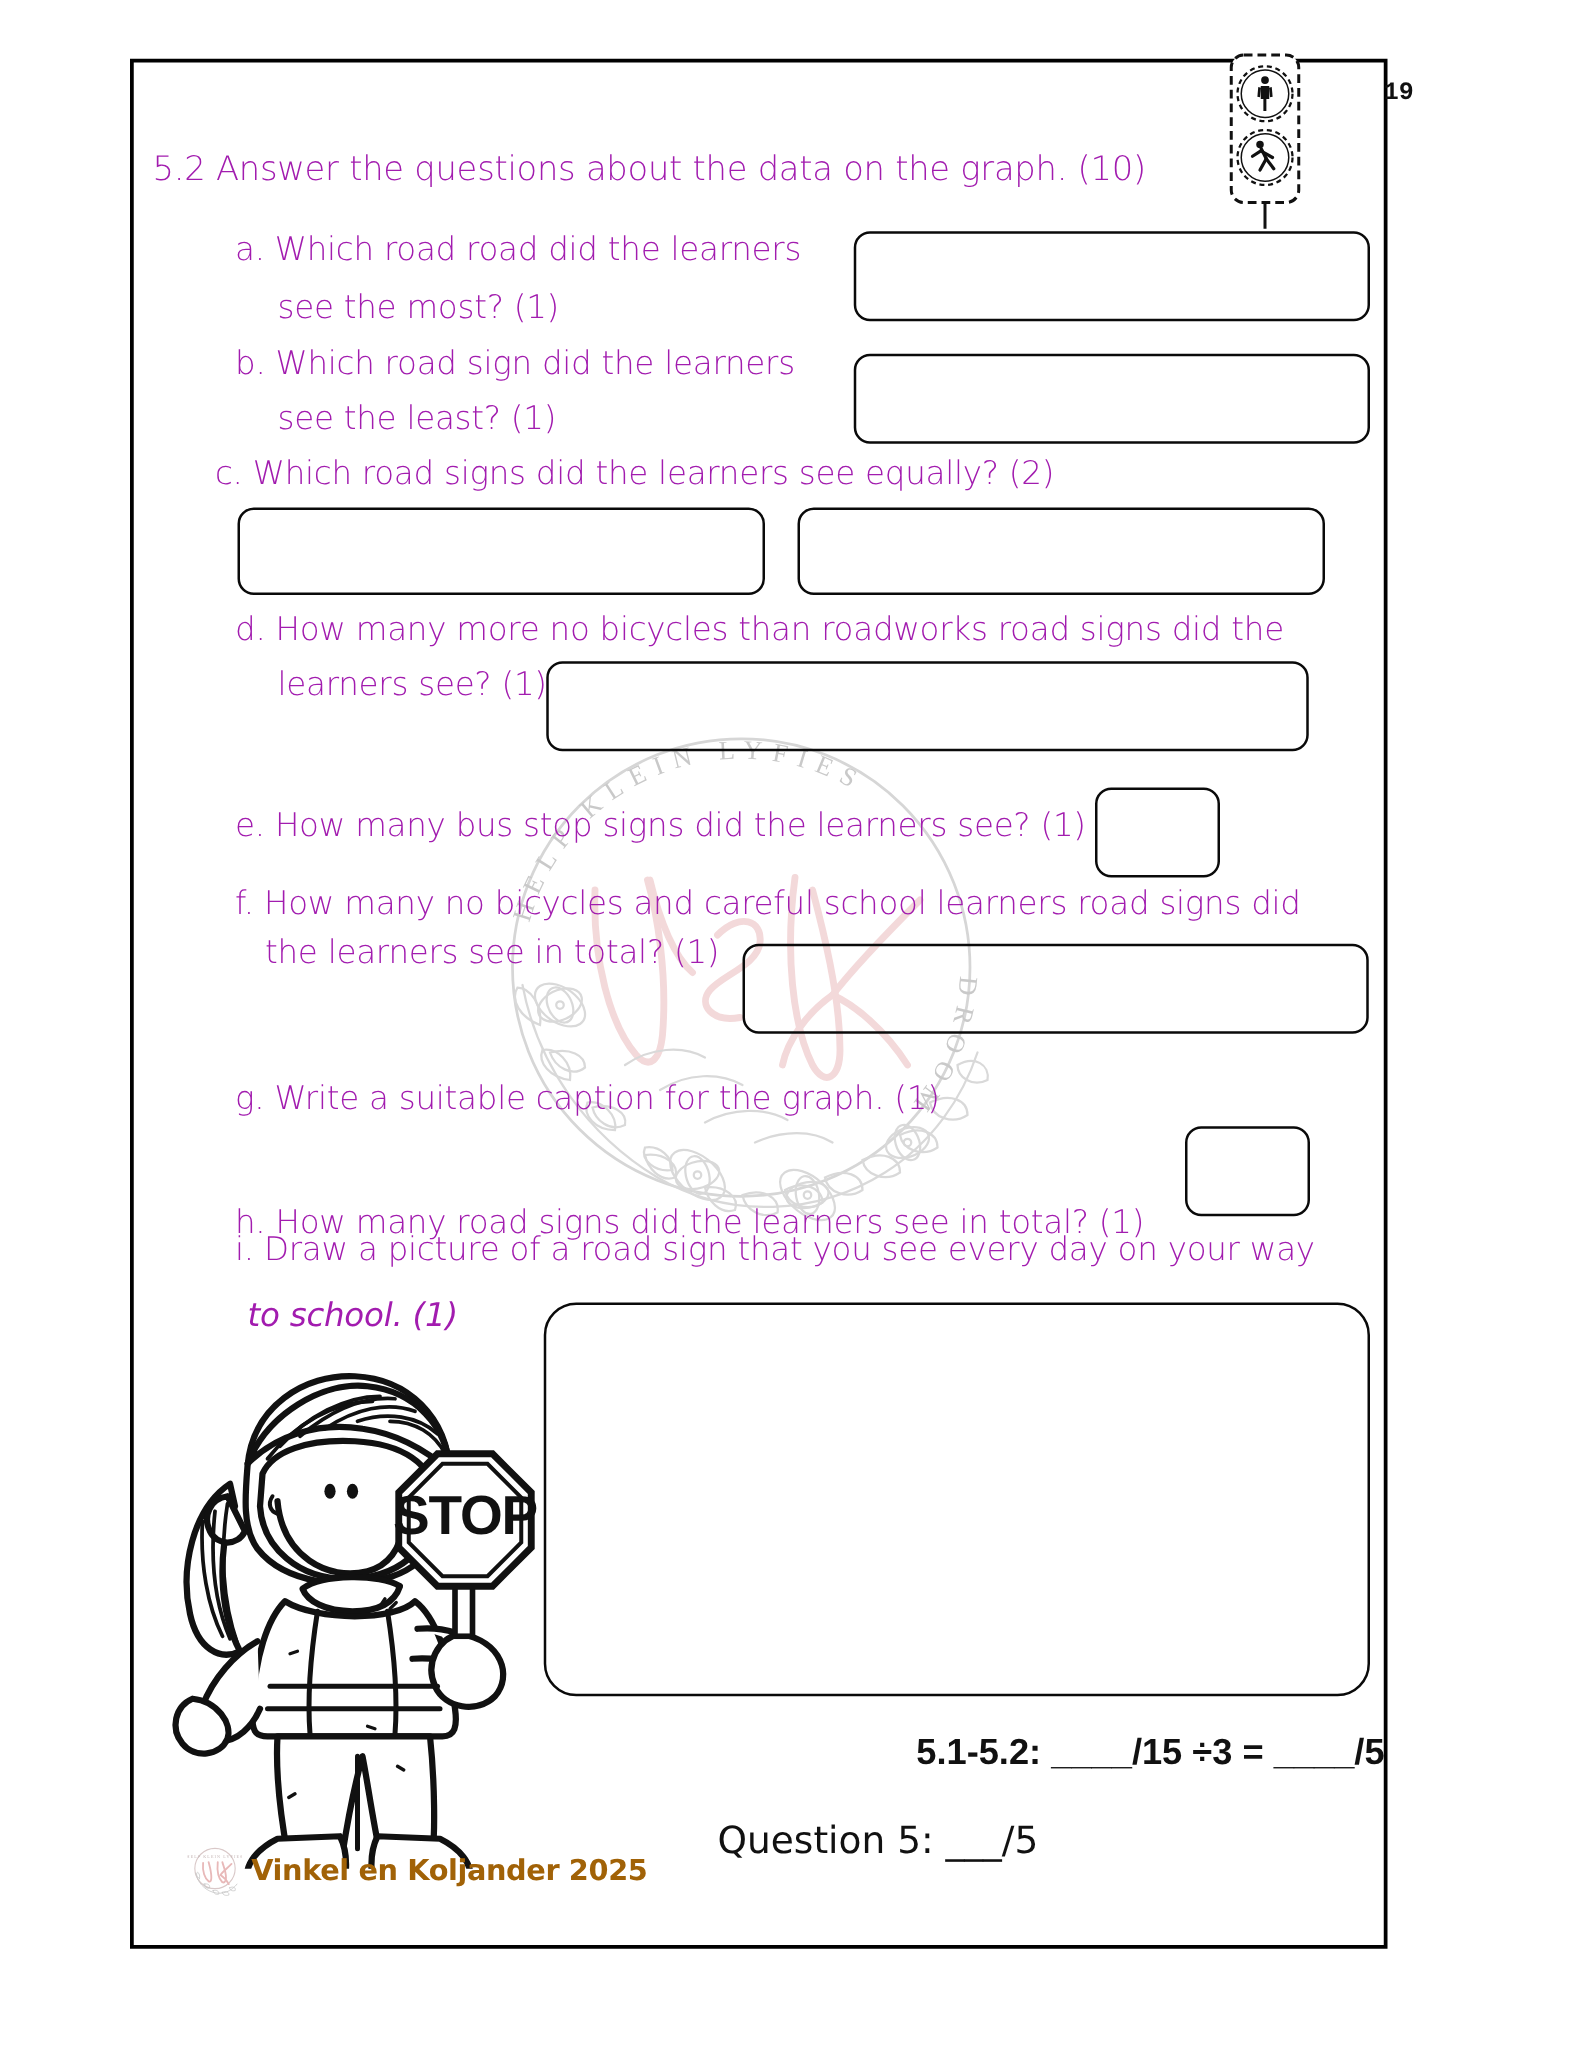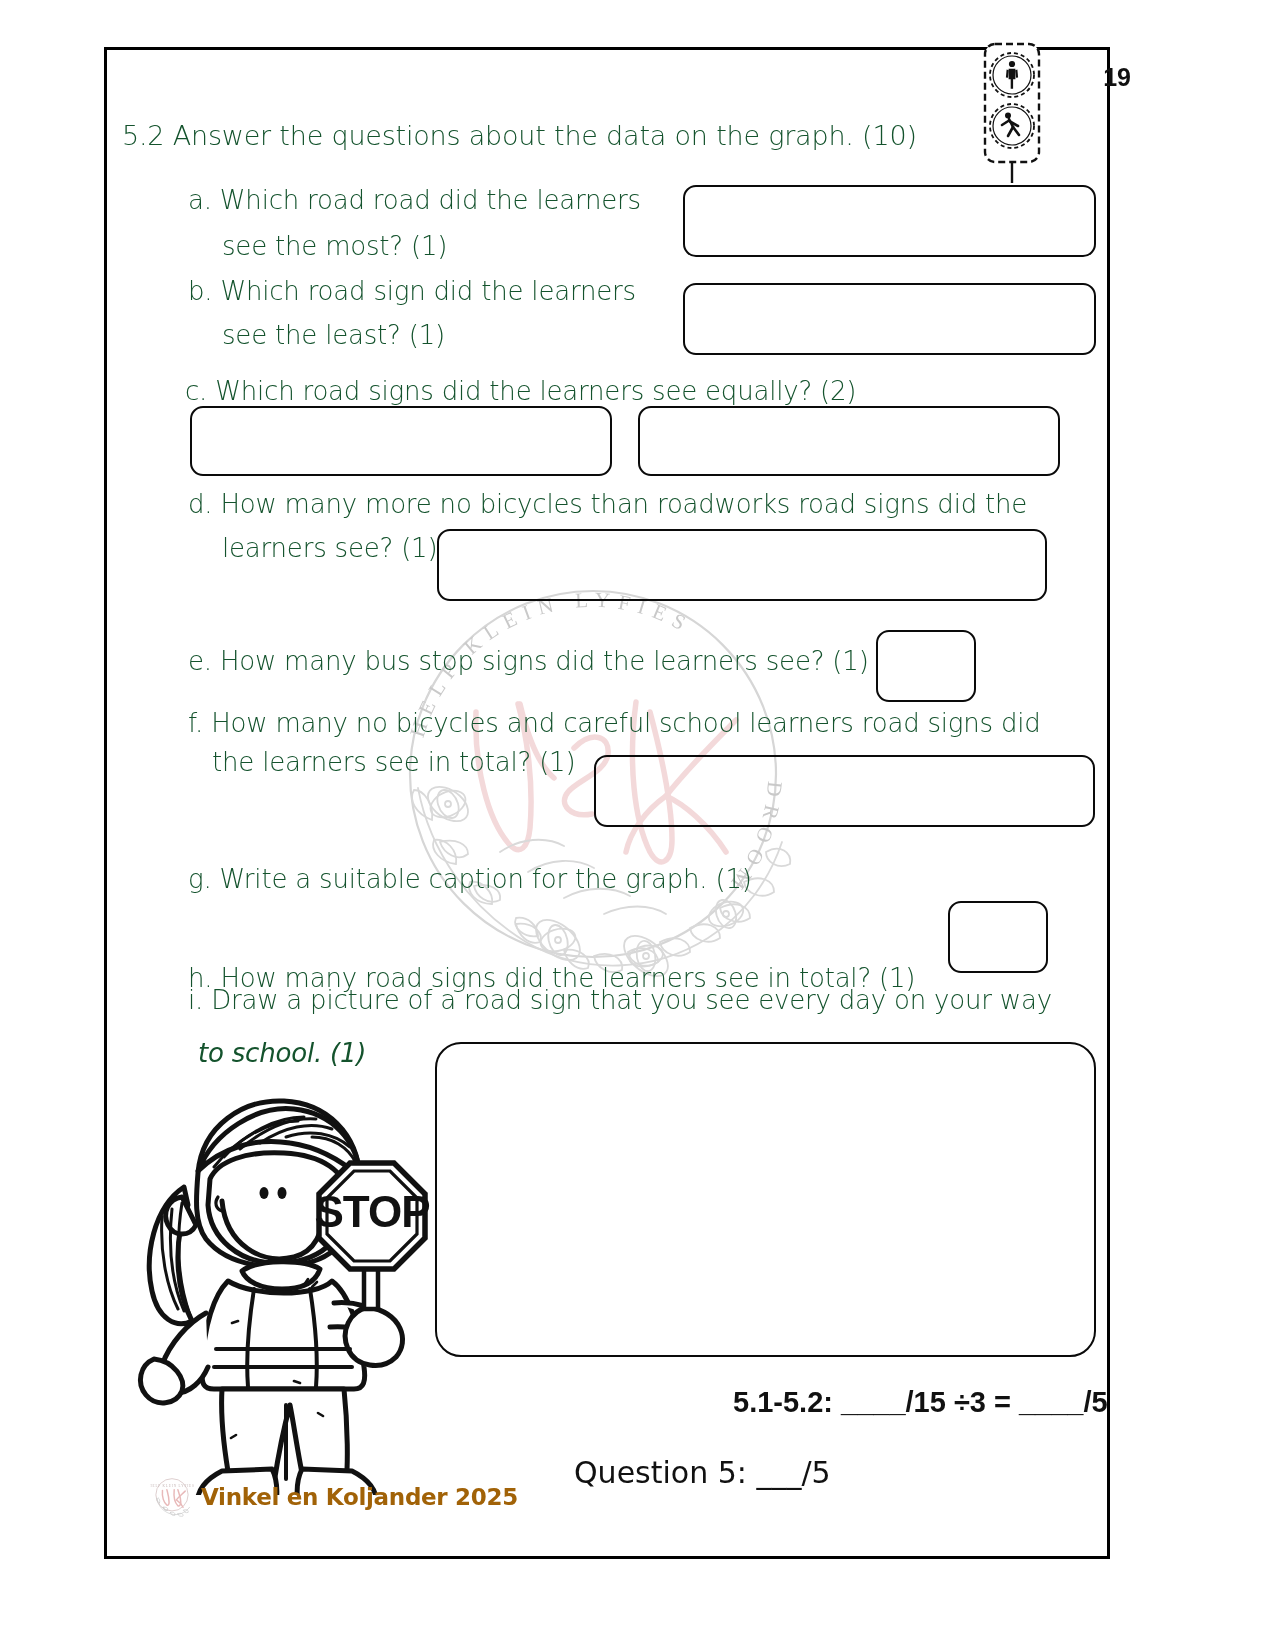--- a/index.html
+++ b/index.html
@@ -43,21 +43,21 @@
     pointer-events: none;
     z-index: 1;
     opacity: 1;
   }
 
   
   .qtext {
     position: absolute;
     font-family: "DejaVu Sans", sans-serif;
     font-weight: 300;
-    color: #14532d;
+    color: #a21caf;
     white-space: nowrap;
     letter-spacing: -0.2px;
     z-index: 3;
   }
   .heading {
     font-size: 27px;
   }
   .item {
     font-size: 26px;
   }
@@ -73,23 +73,23 @@
   }
   .abox.big {
     border-radius: 26px;
   }
 
   
   #page-number {
     position: absolute;
     right: 144px;
     top: 63px;
-    font-family: Liberation Sans, sans-serif;
+    font-family: Liberation Mono, monospace;
     font-weight: bold;
-    font-size: 25px;
+    font-size: 20px;
     color: #111;
     z-index: 4;
   }
 
   
   #traffic-light {
     position: absolute;
     left: 975px;
     top: 40px;
     width: 78px;
@@ -261,21 +261,21 @@
   <div class="qtext heading" style="left:122px; top:120px;">5.2 Answer the questions about the data on the graph. (10)</div>
 
   <div class="qtext item" style="left:188px; top:185px;">a. Which road road did the learners</div>
   <div class="qtext item" style="left:222px; top:231px;">see the most? (1)</div>
   <div class="abox" style="left:683px; top:185px; width:413px; height:72px;"></div>
 
   <div class="qtext item" style="left:188px; top:276px;">b. Which road sign did the learners</div>
   <div class="qtext item" style="left:222px; top:320px;">see the least? (1)</div>
   <div class="abox" style="left:683px; top:283px; width:413px; height:72px;"></div>
 
-  <div class="qtext item" style="left:185px; top:364px;margin-top:12px;">c. Which road signs did the learners see equally? (2)</div>
+  <div class="qtext item" style="left:172px; top:364px;">c. Which road signs did the learners see equally? (2)</div>
   <div class="abox" style="left:190px; top:406px; width:422px; height:70px;"></div>
   <div class="abox" style="left:638px; top:406px; width:422px; height:70px;"></div>
 
   <div class="qtext item" style="left:188px; top:489px;">d. How many more no bicycles than roadworks road signs did the</div>
   <div class="qtext item" style="left:222px; top:533px;">learners see? (1)</div>
   <div class="abox" style="left:437px; top:529px; width:610px; height:72px;"></div>
 
   <div class="qtext item" style="left:188px; top:646px;">e. How many bus stop signs did the learners see? (1)</div>
   <div class="abox" style="left:876px; top:630px; width:100px; height:72px;"></div>
 

